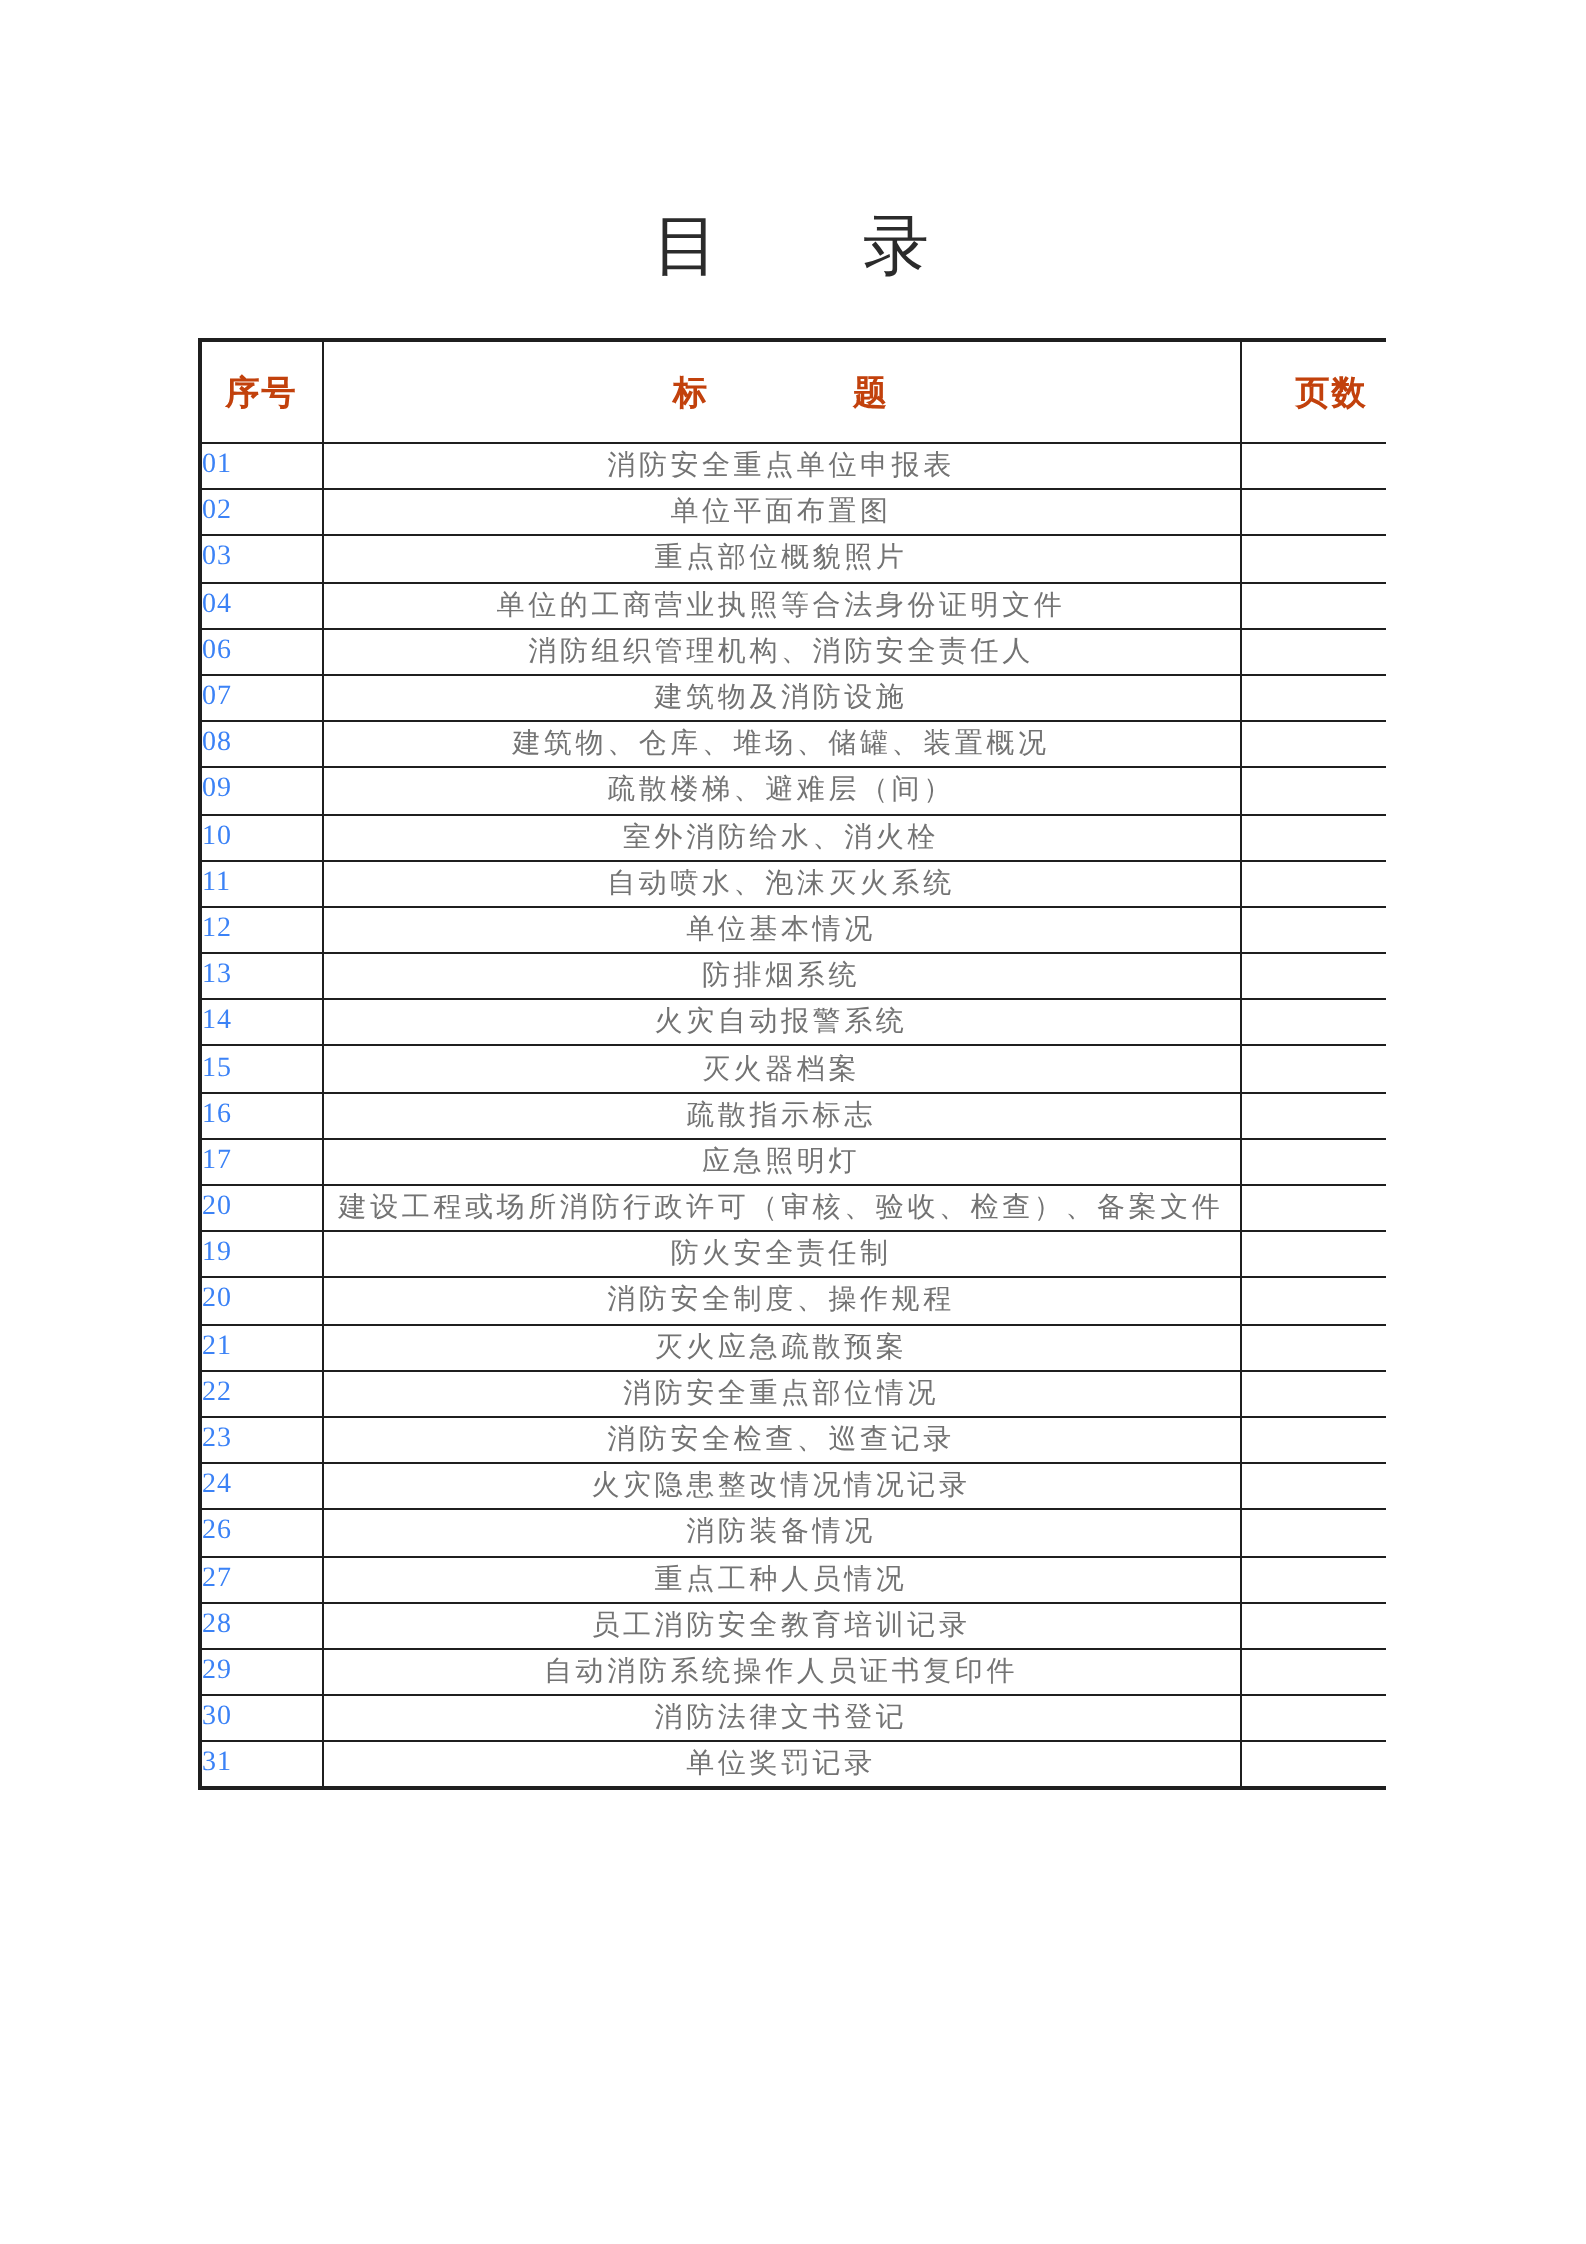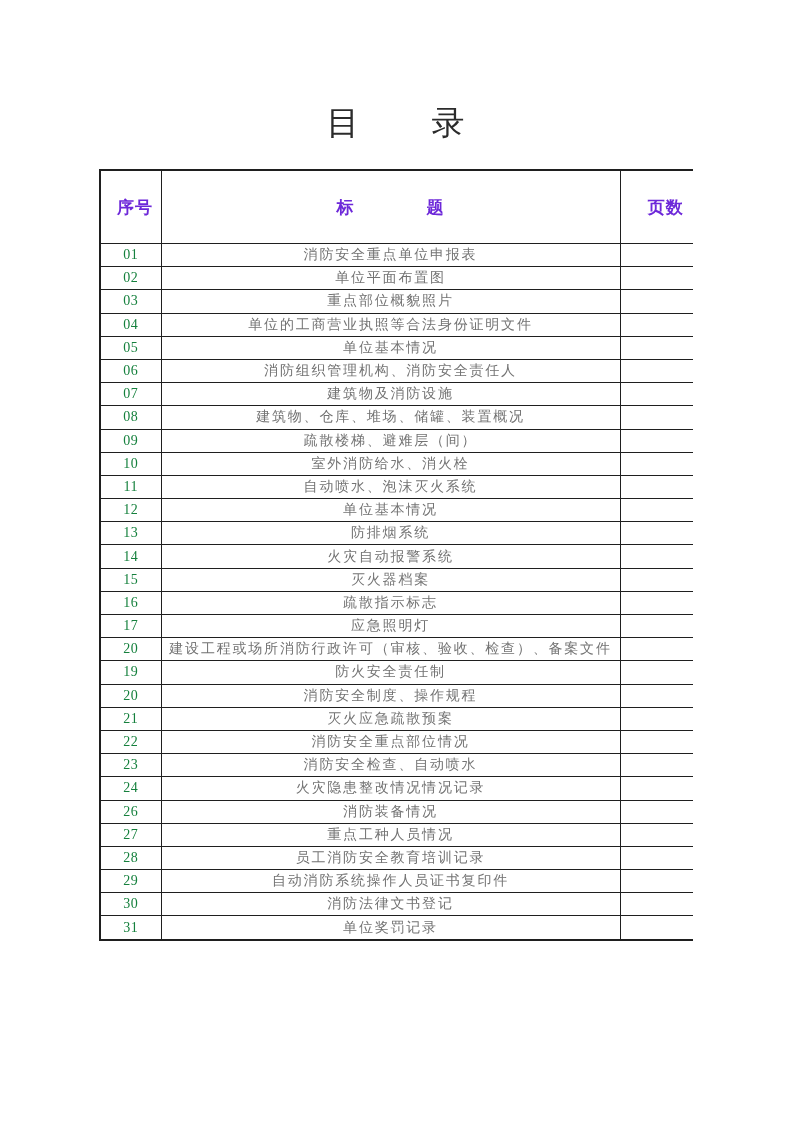--- a/index.html
+++ b/index.html
@@ -40,36 +40,36 @@
   table.toc, table.toc td, table.toc th {
     border: 1.4px solid #1f1f1f;
   }
   table.toc {
     border-width: 2px;
   }
   table.toc th {
     height: 40px;
     font-size: 17px;
     font-weight: bold;
-    color: #6d28d9;
+    color: #c2410c;
     vertical-align: middle;
     white-space: pre;
     letter-spacing: 1px;
-    padding: 16px;
+    padding: 5px;
   }
   table.toc td {
     height: 22.2px;
     font-size: 14px;
     vertical-align: middle;
     padding: 0;
     overflow: hidden;
   }
   td.c-no {
-    text-align: center;
-    color: #15803d;
+    text-align: left;
+    color: #3b82f6;
     letter-spacing: 0.5px;
   }
   td.c-title {
     text-align: center;
     padding-left: 8px;
     letter-spacing: 1.8px;
     color: #737373;
     white-space: nowrap;
   }
   td.c-pages {
@@ -111,25 +111,20 @@
       <td class="c-no">03</td>
       <td class="c-title">重点部位概貌照片</td>
       <td class="c-pages"></td>
     </tr>
         <tr>
       <td class="c-no">04</td>
       <td class="c-title">单位的工商营业执照等合法身份证明文件</td>
       <td class="c-pages"></td>
     </tr>
         <tr>
-      <td class="c-no">05</td>
-      <td class="c-title">单位基本情况</td>
-      <td class="c-pages"></td>
-    </tr>
-        <tr>
       <td class="c-no">06</td>
       <td class="c-title">消防组织管理机构、消防安全责任人</td>
       <td class="c-pages"></td>
     </tr>
         <tr>
       <td class="c-no">07</td>
       <td class="c-title">建筑物及消防设施</td>
       <td class="c-pages"></td>
     </tr>
         <tr>
@@ -202,21 +197,21 @@
       <td class="c-title">灭火应急疏散预案</td>
       <td class="c-pages"></td>
     </tr>
         <tr>
       <td class="c-no">22</td>
       <td class="c-title">消防安全重点部位情况</td>
       <td class="c-pages"></td>
     </tr>
         <tr>
       <td class="c-no">23</td>
-      <td class="c-title">消防安全检查、自动喷水</td>
+      <td class="c-title">消防安全检查、巡查记录</td>
       <td class="c-pages"></td>
     </tr>
         <tr>
       <td class="c-no">24</td>
       <td class="c-title">火灾隐患整改情况情况记录</td>
       <td class="c-pages"></td>
     </tr>
         <tr>
       <td class="c-no">26</td>
       <td class="c-title">消防装备情况</td>

